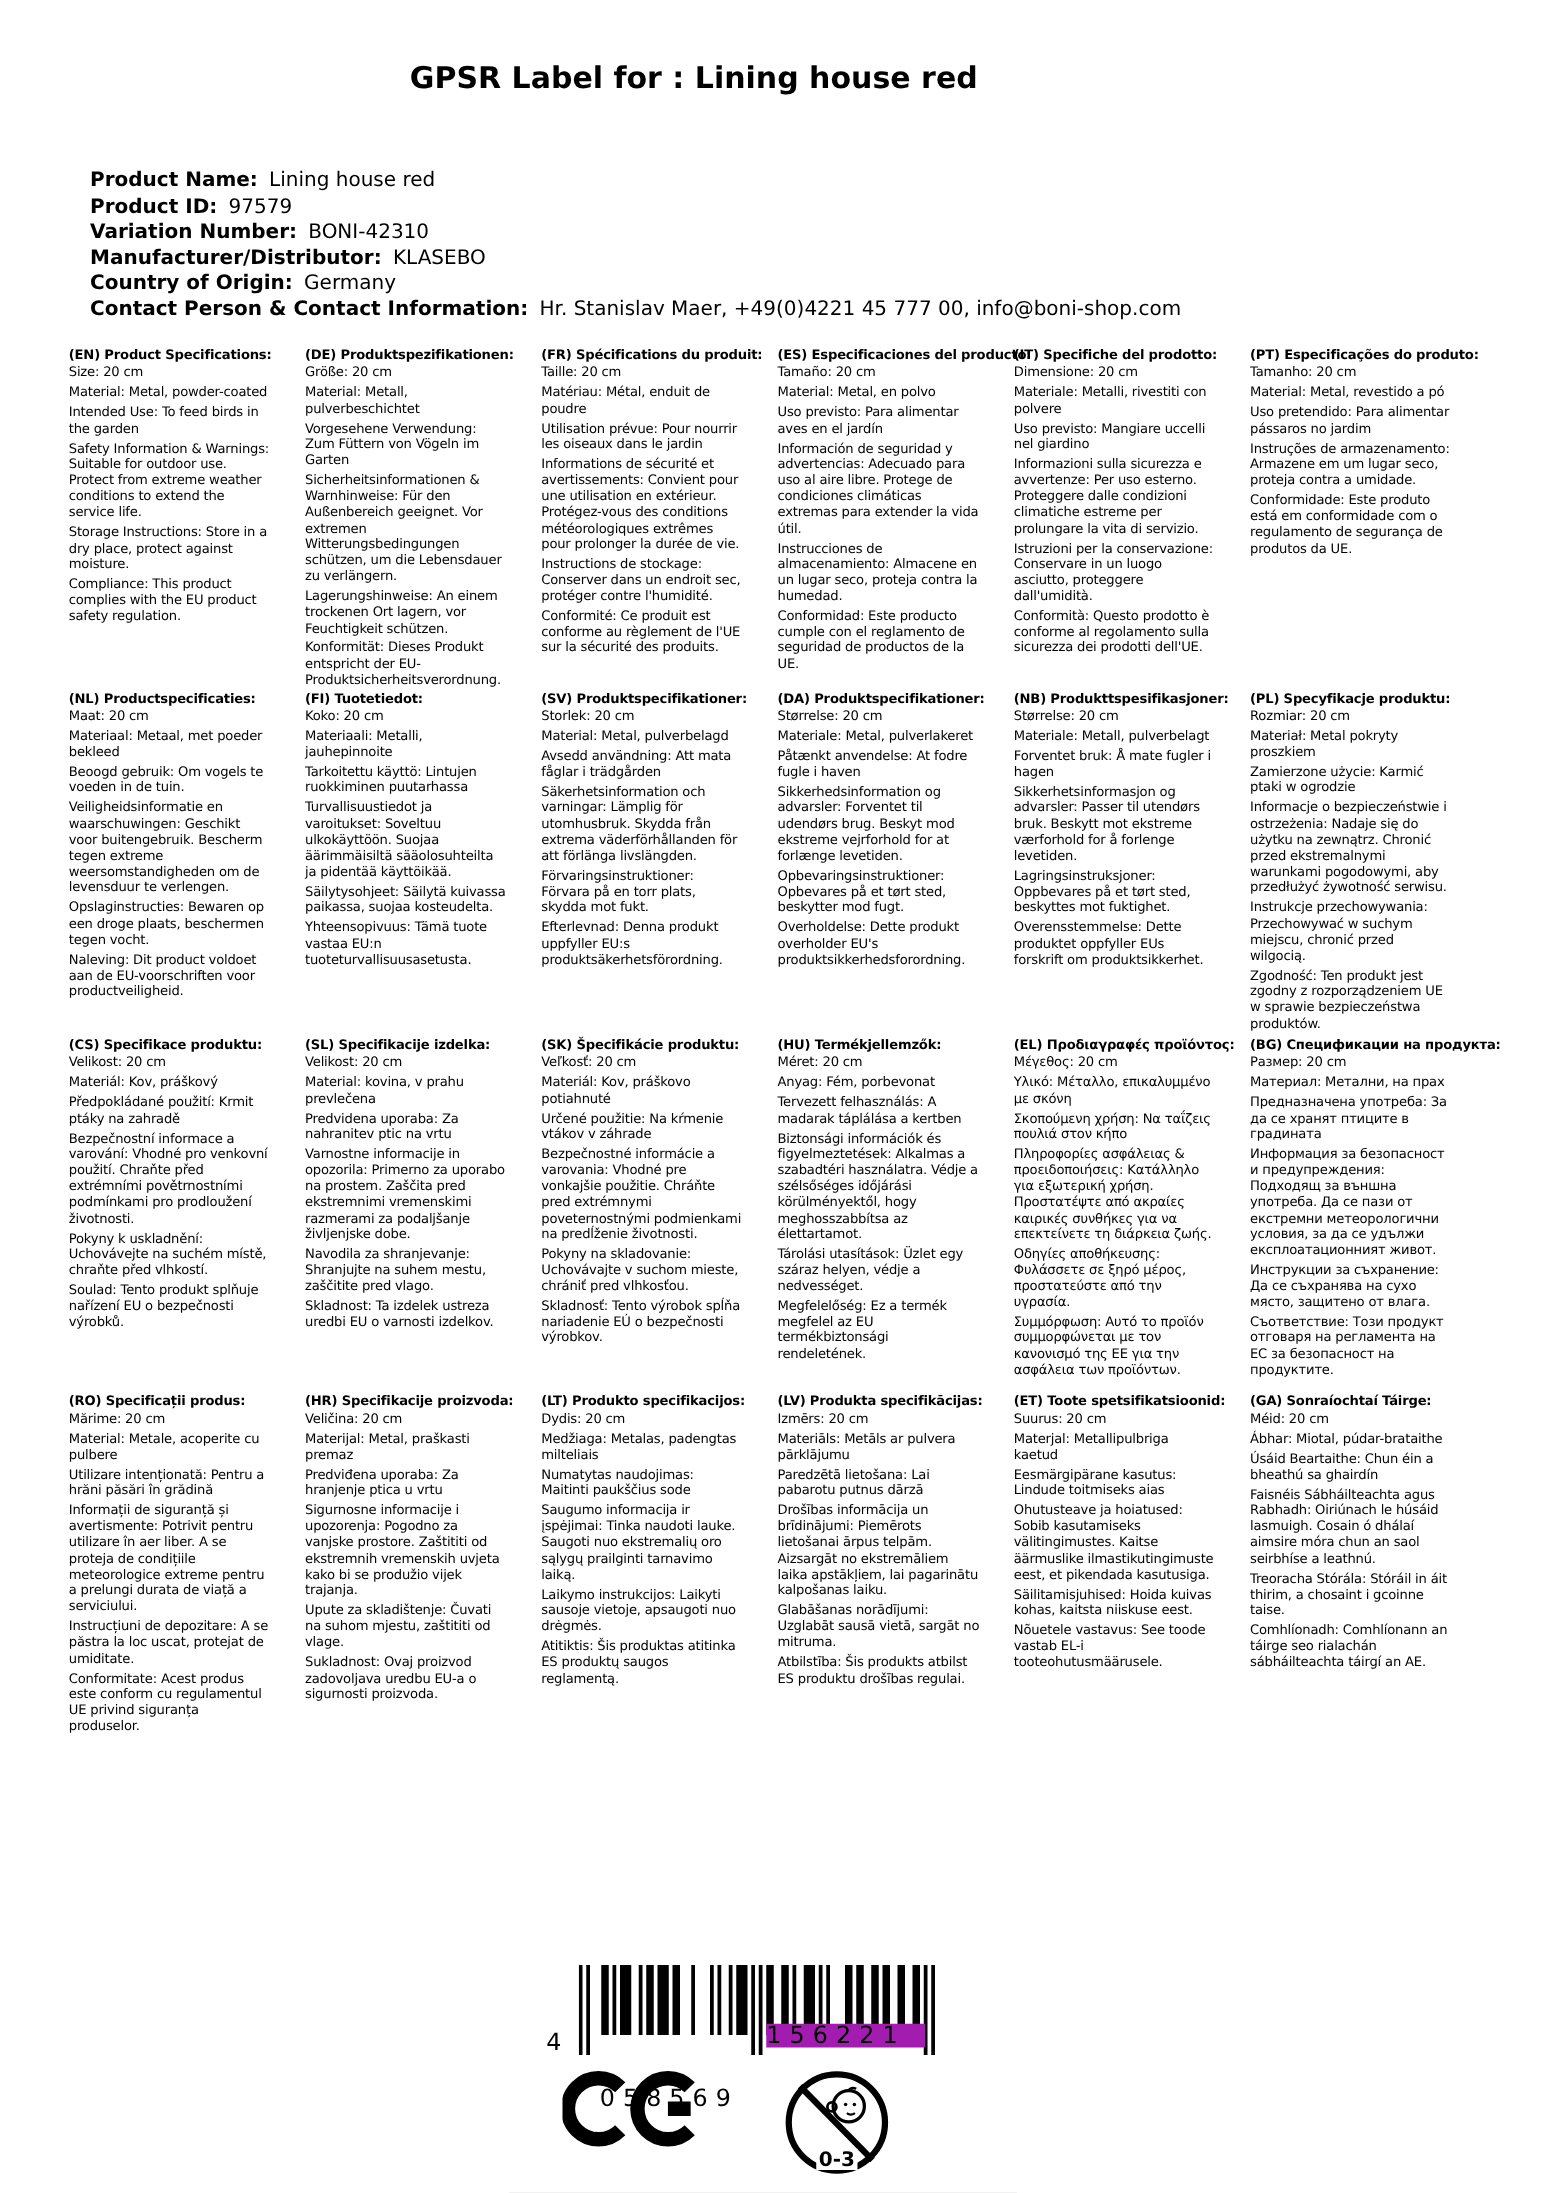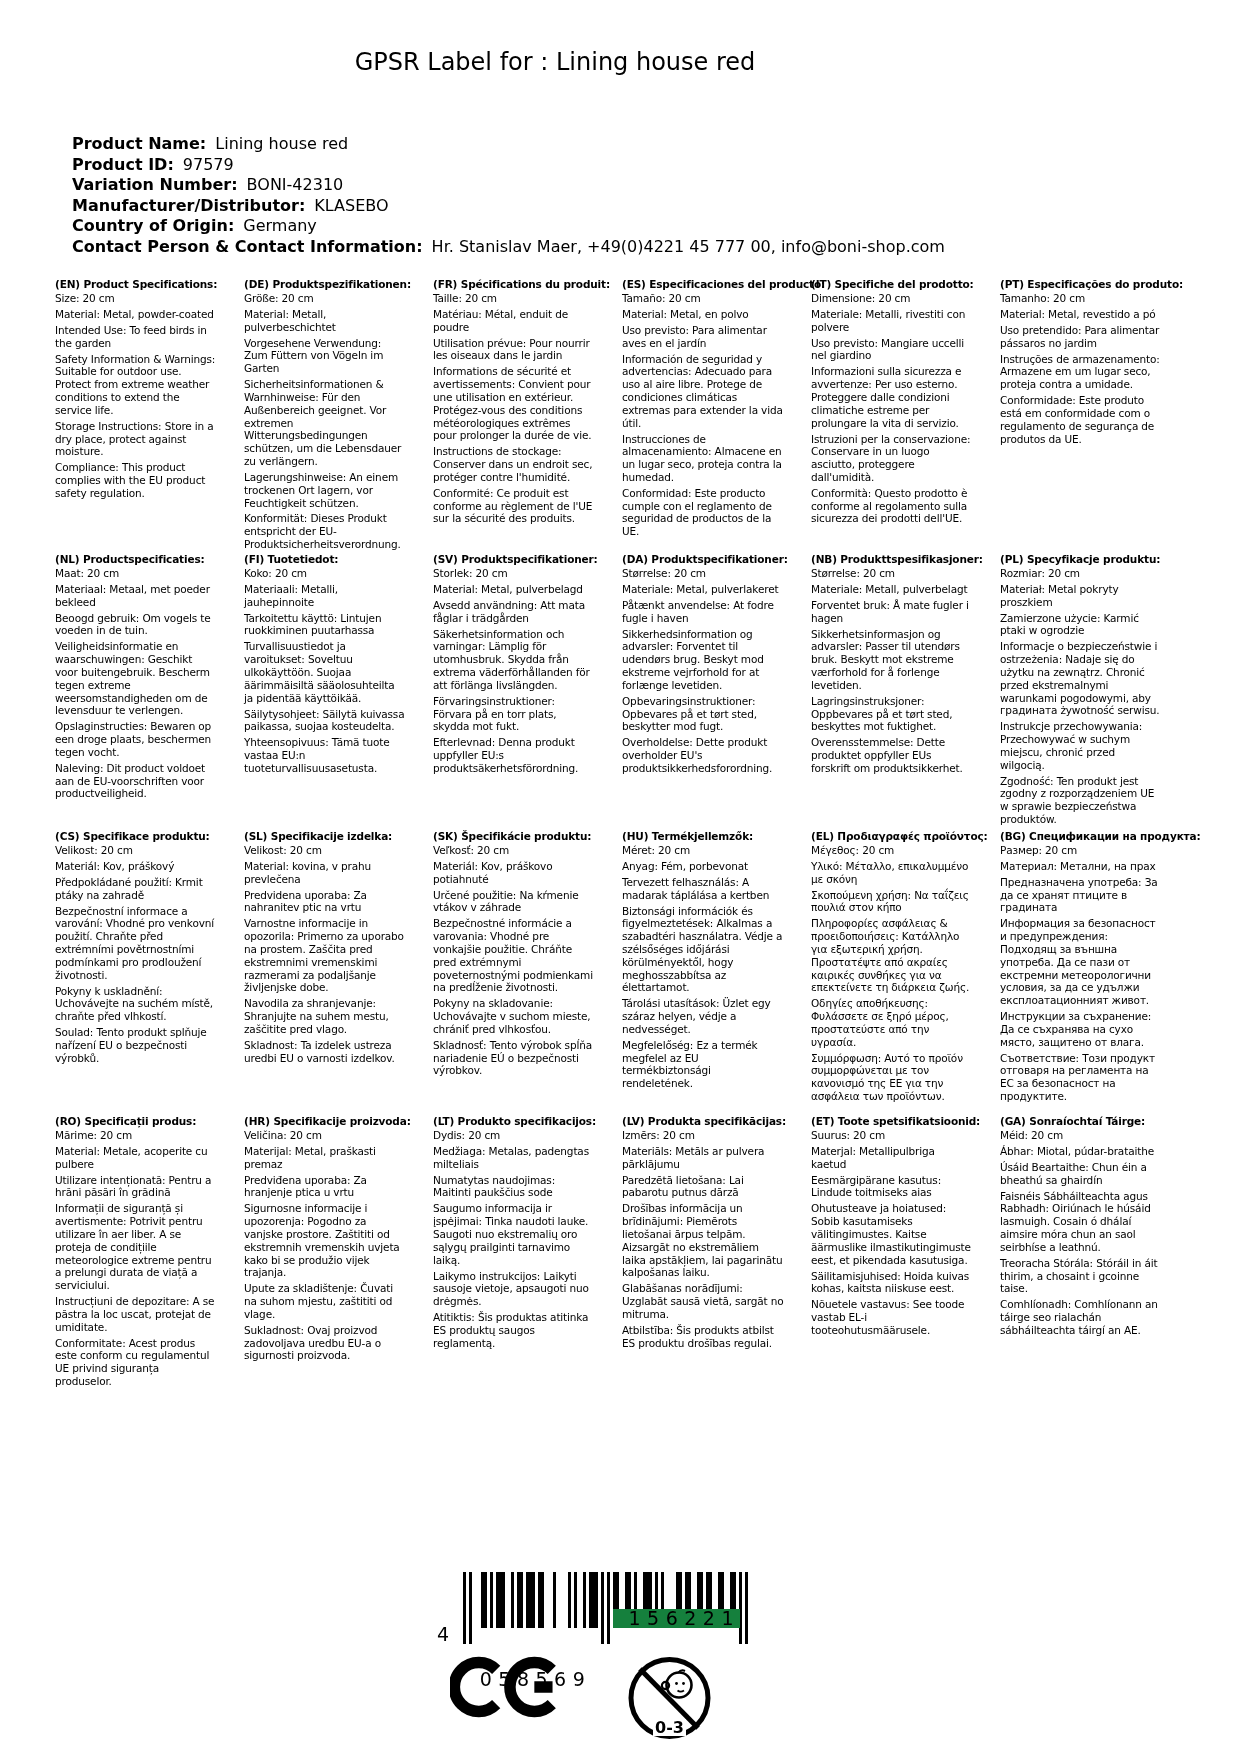--- a/index.html
+++ b/index.html
@@ -4,21 +4,21 @@
 <style>
   html,body{margin:0;padding:0;background:#e8e8e8;}
   .page{
     position:relative;width:1241px;height:1754px;margin:0 auto;
     background:#ffffff;color:#000;
     font-family:"DejaVu Sans","Liberation Sans",sans-serif;
     overflow:hidden;
   }
   .doc-title{
     position:absolute;top:48px;left:55px;width:1000px;
-    text-align:center;font-size:24px;font-weight:normal;
+    text-align:center;font-size:24px;font-weight:bold;
   }
   .product-info{
     position:absolute;left:72px;top:134px;
     font-size:16px;line-height:20.6px;
   }
   .pi-row{white-space:nowrap;}
   .pi-label{font-weight:bold;}
   .pi-value{margin-left:9px;}
   .lang-grid{
     position:absolute;left:55px;top:278px;width:1038px;
@@ -40,21 +40,21 @@
   .barcode{
     position:absolute;left:437px;top:1572px;width:320px;height:80px;
   }
   .barcode svg{position:absolute;left:26px;top:0;}
   .bc-digit{
     position:absolute;font-size:19px;line-height:19px;color:#000;
     font-family:"DejaVu Sans","Liberation Sans",sans-serif;
   }
   .bc-first{left:0px;top:53px;}
   .bc-left{left:35px;top:53px;width:127px;text-align:center;background:#fff;letter-spacing:6.5px;margin-top:45px;}
-  .bc-right{left:176px;top:37px;width:127px;text-align:right;background:#15803d;letter-spacing:6.5px;}
+  .bc-right{left:176px;top:47px;width:127px;text-align:left;background:#a21caf;letter-spacing:6.5px;}
   
   .ce-mark{position:absolute;left:450px;top:1655px;}
   .age-warning{position:absolute;left:622px;top:1652px;}
 </style>
 </head>
 <body>
 
 <div class="page">
 
   <div class="doc-title">GPSR Label for : Lining house red</div>
@@ -165,21 +165,21 @@
         <p>Forventet bruk: Å mate fugler i hagen</p>
         <p>Sikkerhetsinformasjon og advarsler: Passer til utendørs bruk. Beskytt mot ekstreme værforhold for å forlenge levetiden.</p>
         <p>Lagringsinstruksjoner: Oppbevares på et tørt sted, beskyttes mot fuktighet.</p>
         <p>Overensstemmelse: Dette produktet oppfyller EUs forskrift om produktsikkerhet.</p>
       </div>
       <div class="lang-block">
         <div class="lang-title">(PL) Specyfikacje produktu:</div>
         <p>Rozmiar: 20 cm</p>
         <p>Materiał: Metal pokryty proszkiem</p>
         <p>Zamierzone użycie: Karmić ptaki w ogrodzie</p>
-        <p>Informacje o bezpieczeństwie i ostrzeżenia: Nadaje się do użytku na zewnątrz. Chronić przed ekstremalnymi warunkami pogodowymi, aby градината żywotność serwisu.</p>
+        <p>Informacje o bezpieczeństwie i ostrzeżenia: Nadaje się do użytku na zewnątrz. Chronić przed ekstremalnymi warunkami pogodowymi, aby przedłużyć żywotność serwisu.</p>
         <p>Instrukcje przechowywania: Przechowywać w suchym miejscu, chronić przed wilgocią.</p>
         <p>Zgodność: Ten produkt jest zgodny z rozporządzeniem UE w sprawie bezpieczeństwa produktów.</p>
       </div>
       <div class="lang-block">
         <div class="lang-title">(CS) Specifikace produktu:</div>
         <p>Velikost: 20 cm</p>
         <p>Materiál: Kov, práškový</p>
         <p>Předpokládané použití: Krmit ptáky na zahradě</p>
         <p>Bezpečnostní informace a varování: Vhodné pro venkovní použití. Chraňte před extrémními povětrnostními podmínkami pro prodloužení životnosti.</p>
         <p>Pokyny k uskladnění: Uchovávejte na suchém místě, chraňte před vlhkostí.</p>

